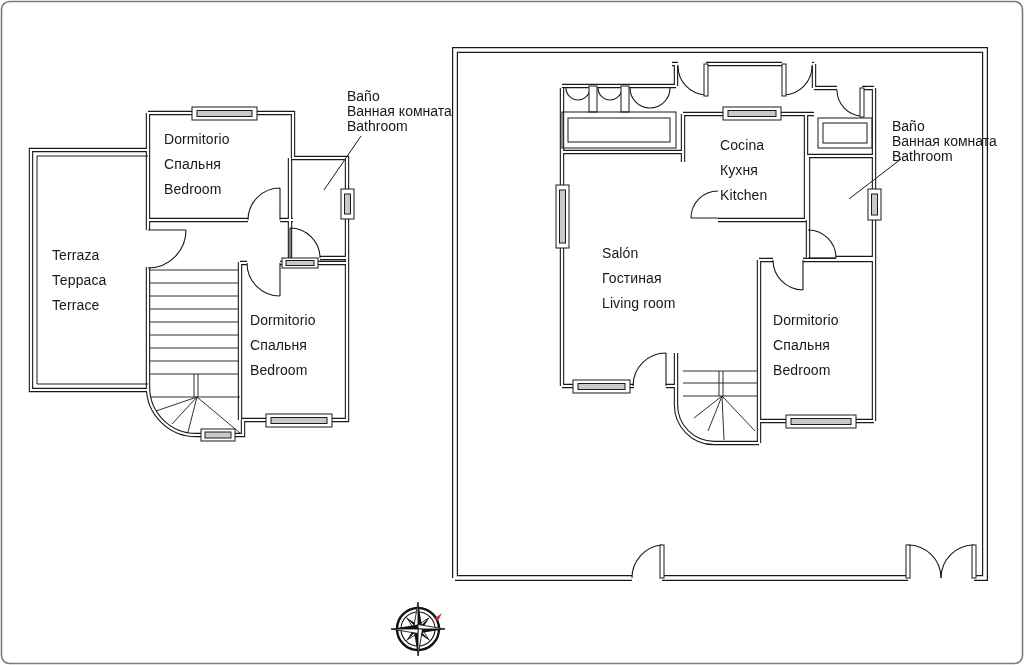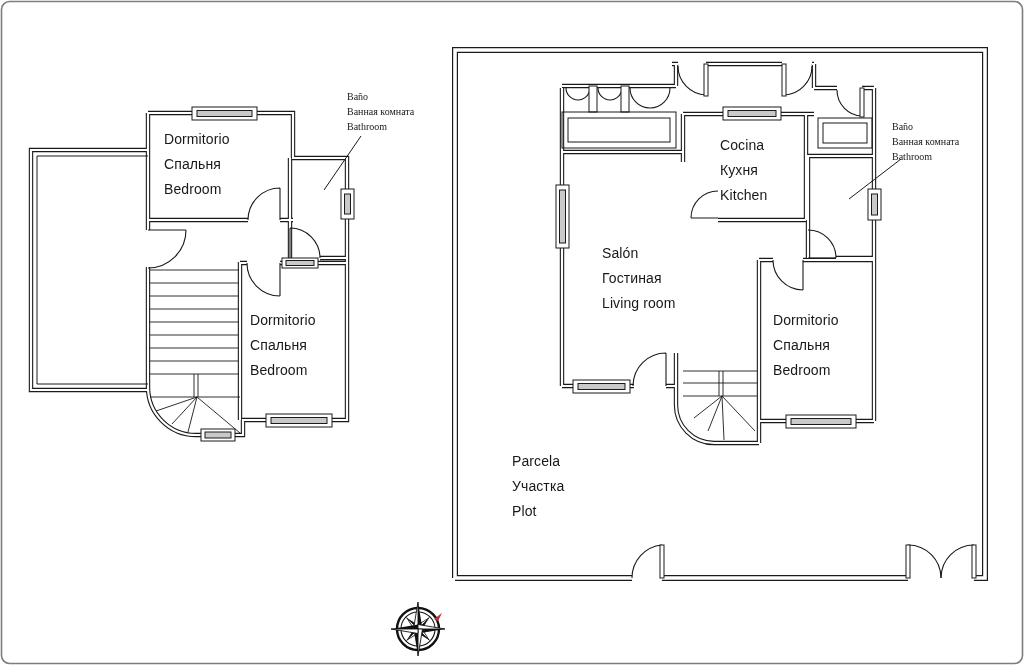--- a/index.html
+++ b/index.html
@@ -7,23 +7,22 @@
     position:relative;width:1024px;height:665px;background:#ffffff;
     font-family:"Liberation Sans","DejaVu Sans",sans-serif;overflow:hidden;
   }
   svg{position:absolute;left:0;top:0;}
   .room-label{
     position:absolute;color:#181818;font-size:14px;line-height:25px;
     white-space:nowrap;letter-spacing:.1px;
   }
   .room-label span{display:block;}
   .note-label{
-    position:absolute;color:#181818;font-size:10px;line-height:15px;
+    position:absolute;color:#181818;font-size:14px;line-height:15px;
     white-space:nowrap;
-    font-family:Liberation Serif, serif;
   }
   .note-label span{display:block;}
 </style>
 </head>
 <body>
 
 <div id="canvas">
 
 <svg width="1024" height="665" viewBox="0 0 1024 665">
 
@@ -236,20 +235,25 @@
     <path d="M16,-10 L24,-16 L20,-8 Z" fill="#c03030"></path>
   </g>
 </svg>
 
 <div class="room-label" style="left:164px;top:127px">
   <span>Dormitorio</span>
   <span>Спальня</span>
   <span>Bedroom</span>
 </div>
 
+<div class="room-label" style="left:52px;top:243px">
+  <span>Terraza</span>
+  <span>Терраса</span>
+  <span>Terrace</span>
+</div>
 
 <div class="room-label" style="left:250px;top:308px">
   <span>Dormitorio</span>
   <span>Спальня</span>
   <span>Bedroom</span>
 </div>
 
 <div class="note-label" style="left:347px;top:89px">
   <span>Baño</span>
   <span>Ванная комната</span>
@@ -273,19 +277,14 @@
   <span>Спальня</span>
   <span>Bedroom</span>
 </div>
 
 <div class="note-label" style="left:892px;top:119px">
   <span>Baño</span>
   <span>Ванная комната</span>
   <span>Bathroom</span>
 </div>
 
-<div class="room-label" style="left:512px;top:449px">
-  <span>Parcela</span>
-  <span>Участка</span>
-  <span>Plot</span>
-</div>
 
 </div>
 
 </body></html>

